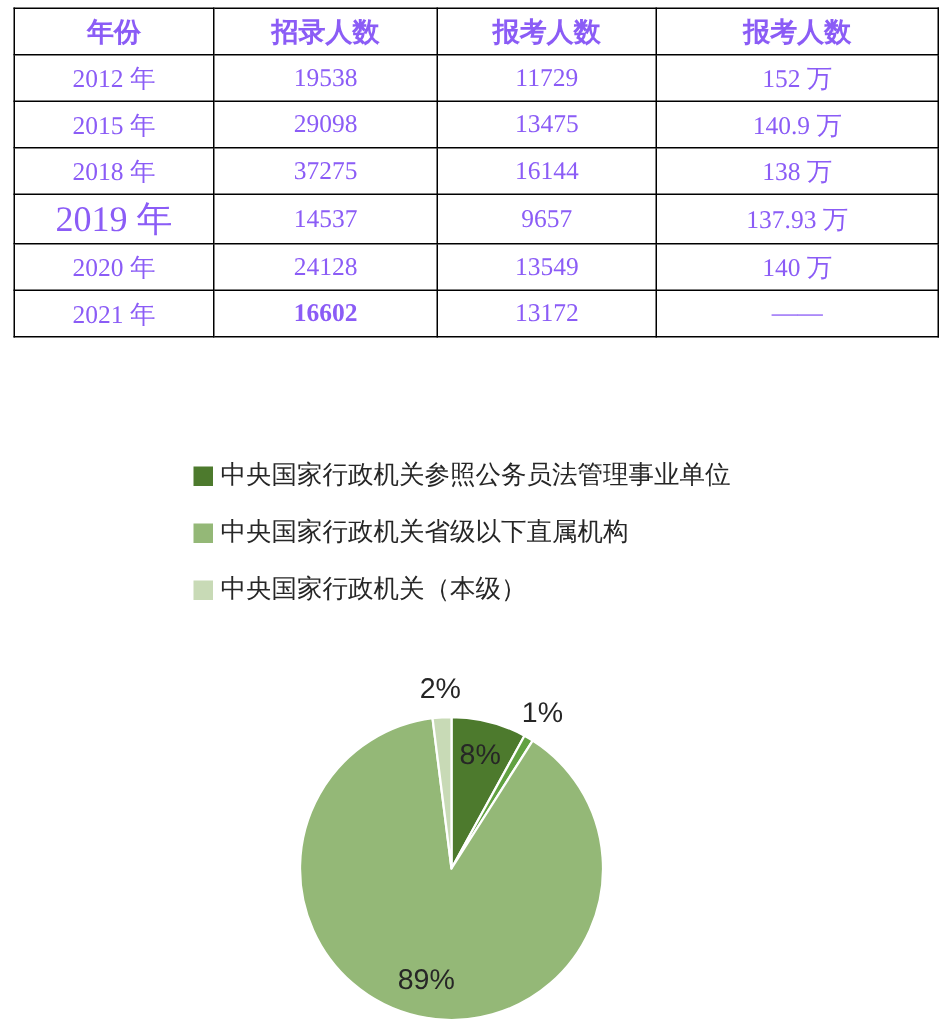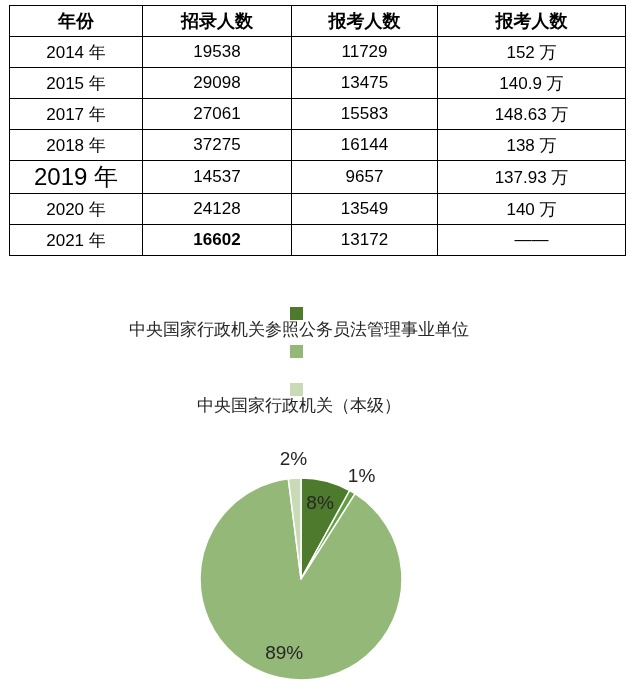--- a/index.html
+++ b/index.html
@@ -13,22 +13,22 @@
   }
 
   
   .data-table {
     position: absolute;
     left: 9px;
     top: 5px;
     width: 616px;
     border-collapse: collapse;
     table-layout: fixed;
-    font-family: Liberation Sans, sans-serif;
-    color: #000000;
+    font-family: Liberation Serif, serif;
+    color: #8b5cf6;
   }
   .data-table th, .data-table td {
     border: 1px solid #000000;
     height: 30px;
     text-align: center;
     vertical-align: middle;
     font-size: 17px;
     padding: 0;
     white-space: nowrap;
     overflow: hidden;
@@ -43,21 +43,20 @@
     left: 129px;
     top: 307px;
     display: flex;
     flex-direction: column;
   }
   .legend-item {
     display: flex;
     align-items: center;
     height: 20px;
     margin-bottom: 18px;
-    flex-direction: column;
   }
   .legend-swatch {
     width: 13px;
     height: 13px;
     margin-right: 5px;
     flex: 0 0 auto;
   }
   .legend-label {
     font-size: 17px;
     color: #262626;
@@ -92,36 +91,30 @@
     <thead>
         <tr>
           <th>年份</th>
           <th>招录人数</th>
           <th>报考人数</th>
           <th>报考人数</th>
         </tr>
       </thead>
     <tbody>
         <tr>
-          <td>2014 年</td>
+          <td>2012 年</td>
           <td>19538</td>
           <td>11729</td>
           <td>152 万</td>
         </tr>
         <tr>
           <td>2015 年</td>
           <td>29098</td>
           <td>13475</td>
           <td>140.9 万</td>
-        </tr>
-        <tr>
-          <td>2017 年</td>
-          <td>27061</td>
-          <td>15583</td>
-          <td>148.63 万</td>
         </tr>
         <tr>
           <td>2018 年</td>
           <td>37275</td>
           <td>16144</td>
           <td>138 万</td>
         </tr>
         <tr>
           <td class="large">2019 年</td>
           <td>14537</td>
@@ -143,20 +136,21 @@
       </tbody>
   </table>
 
   <div class="legend">
       <div class="legend-item">
         <span class="legend-swatch" style="background: rgb(77, 122, 45);"></span>
         <span class="legend-label">中央国家行政机关参照公务员法管理事业单位</span>
       </div>
       <div class="legend-item">
         <span class="legend-swatch" style="background: rgb(148, 184, 119);"></span>
+        <span class="legend-label">中央国家行政机关省级以下直属机构</span>
       </div>
       <div class="legend-item">
         <span class="legend-swatch" style="background: rgb(200, 218, 182);"></span>
         <span class="legend-label">中央国家行政机关（本级）</span>
       </div>
     </div>
 
   <svg class="pie-svg" width="280" height="246" viewBox="0 0 280 246">
       <path d="M 131 139 L 131.00 38.00 A 101 101 0 0 1 179.66 50.49 Z" fill="#4d7a2d" stroke="#ffffff" stroke-width="1.5" stroke-linejoin="round"></path>
       <text x="150.1" y="64.4" text-anchor="middle" dominant-baseline="middle" class="pie-label" fill="#262626">8%</text>

